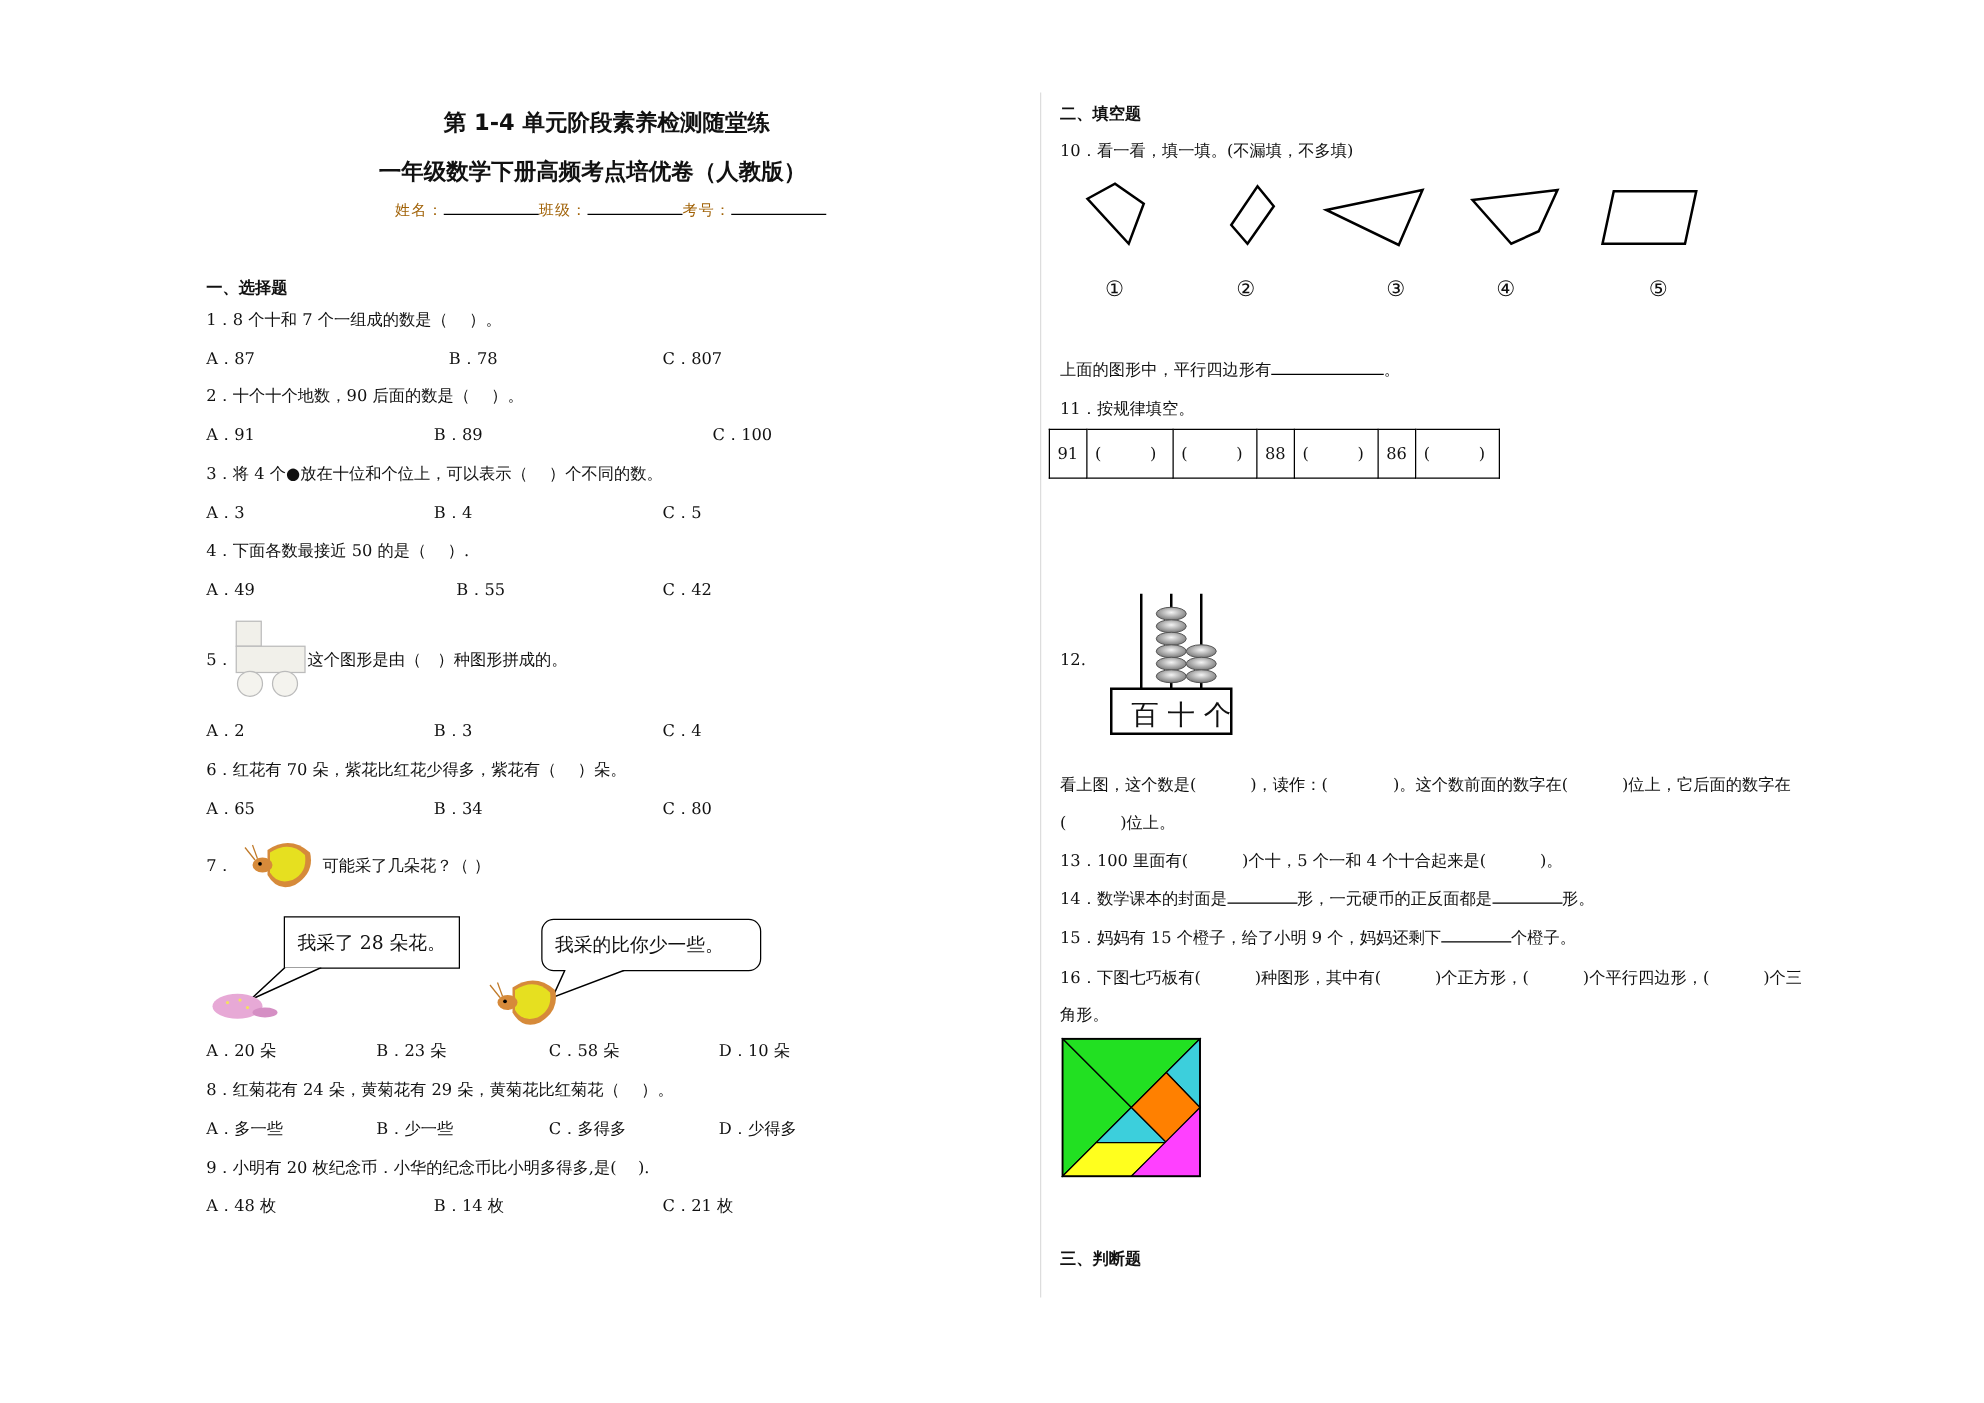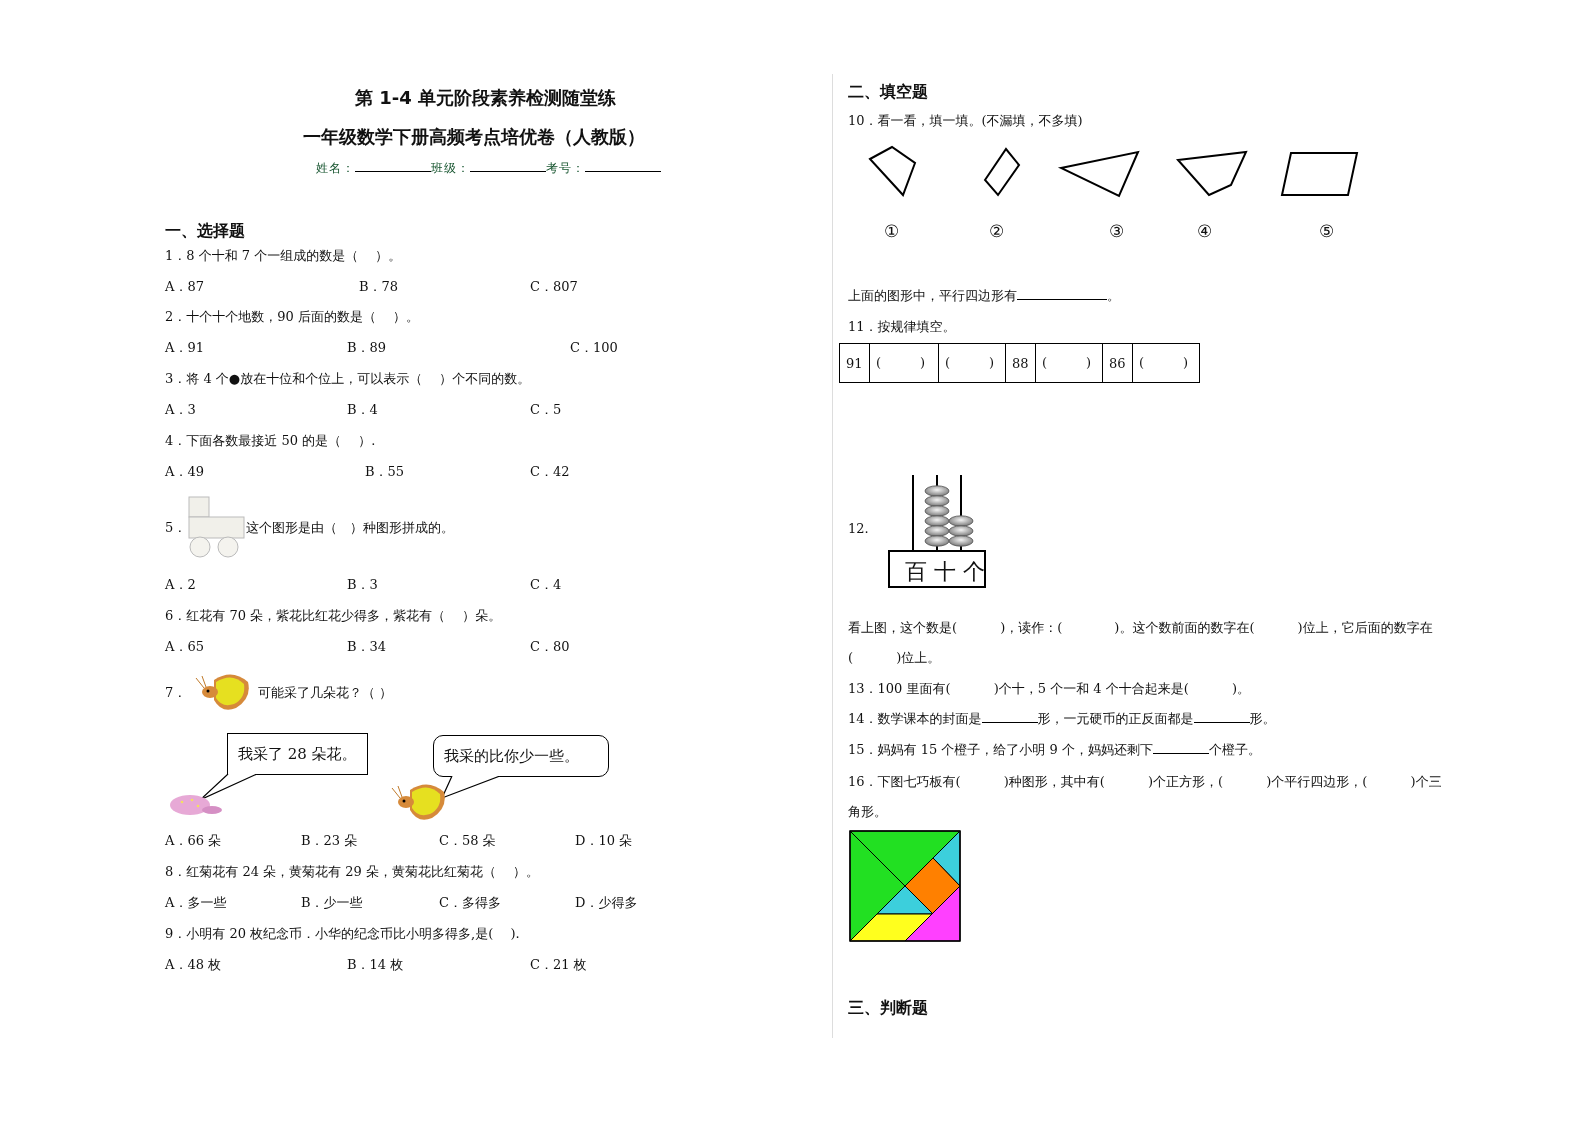--- a/index.html
+++ b/index.html
@@ -1,21 +1,21 @@
 <!DOCTYPE html>
 <html><head>
 <meta charset="utf-8">
 <style>
   html,body{margin:0;padding:0;background:#fff;}
   body{width:1587px;height:1122px;position:relative;overflow:hidden;
        font-family:"DejaVu Serif","Liberation Serif",serif;color:#111;font-size:13px;}
   .abs{position:absolute;white-space:nowrap;}
   .title{font-family:"DejaVu Sans","Liberation Sans",sans-serif;font-weight:bold;font-size:18px;}
-  .sec{font-family:"DejaVu Sans","Liberation Sans",sans-serif;font-weight:bold;font-size:16px;}
-  .info{font-size:12px;color:#14532d;letter-spacing:1px;}
+  .sec{font-family:"DejaVu Sans","Liberation Sans",sans-serif;font-weight:bold;font-size:13px;}
+  .info{font-size:12px;color:#a16207;letter-spacing:1px;}
   .blank{display:inline-block;border-bottom:1px solid #000;height:12px;vertical-align:baseline;}
   .divider{position:absolute;left:832px;top:74px;width:1px;height:964px;background:#ddd;}
   .opt{position:absolute;white-space:nowrap;}
   table.seq{position:absolute;left:839px;top:343px;border-collapse:collapse;}
   table.seq td{border:1.5px solid #000;height:38px;font-size:13px;padding:0 6px;}
   .bubble{position:absolute;background:#fff;border:1.5px solid #000;font-size:15px;display:flex;align-items:center;padding-left:10px;box-sizing:border-box;}
 </style>
 </head>
 <body>
 
@@ -94,21 +94,21 @@
 </svg>
 <svg class="abs" style="left:388px;top:780px;" width="60" height="42">
   <path d="M22 10 Q40 -2 56 12 Q60 28 44 38 Q30 44 22 30 Z" fill="#d68a3a"></path>
   <path d="M24 12 Q40 2 52 14 Q54 28 42 34 Q30 38 24 28 Z" fill="#e6e020"></path>
   <ellipse cx="18" cy="22" rx="8" ry="6" fill="#d68a3a"></ellipse>
   <circle cx="16" cy="21" r="1.5" fill="#000"></circle>
   <line x1="12" y1="18" x2="4" y2="8" stroke="#c07a2a"></line>
   <line x1="14" y1="17" x2="10" y2="6" stroke="#c07a2a"></line>
 </svg>
 
-<div class="opt" style="left:165px;top:832px;">A．66 朵</div>
+<div class="opt" style="left:165px;top:832px;">A．20 朵</div>
 <div class="opt" style="left:301px;top:832px;">B．23 朵</div>
 <div class="opt" style="left:439px;top:832px;">C．58 朵</div>
 <div class="opt" style="left:575px;top:832px;">D．10 朵</div>
 
 <div class="abs" style="left:165px;top:863px;">8．红菊花有 24 朵，黄菊花有 29 朵，黄菊花比红菊花（　 ）。</div>
 <div class="opt" style="left:165px;top:894px;">A．多一些</div>
 <div class="opt" style="left:301px;top:894px;">B．少一些</div>
 <div class="opt" style="left:439px;top:894px;">C．多得多</div>
 <div class="opt" style="left:575px;top:894px;">D．少得多</div>
 

